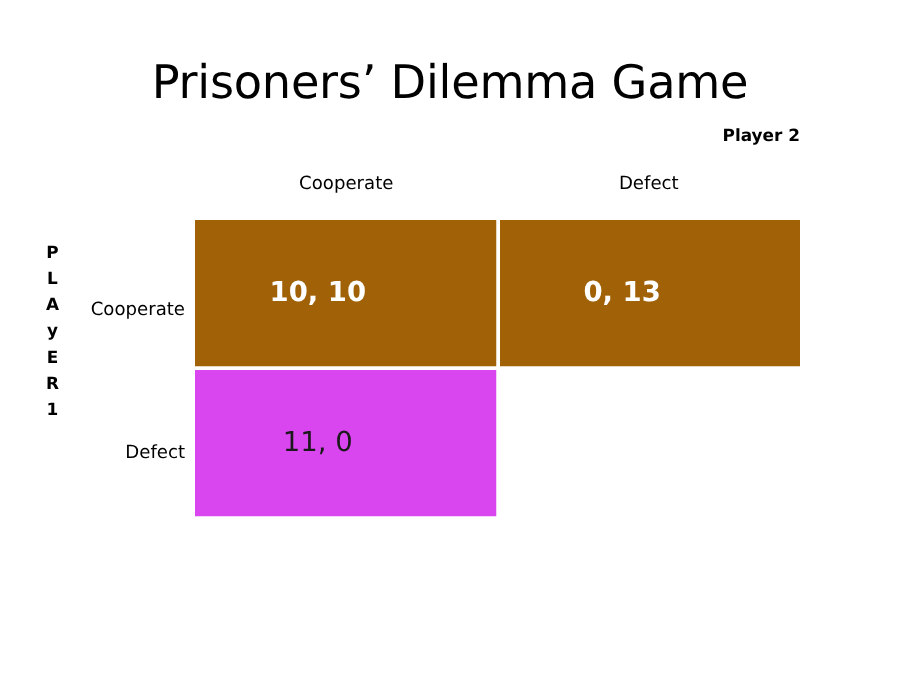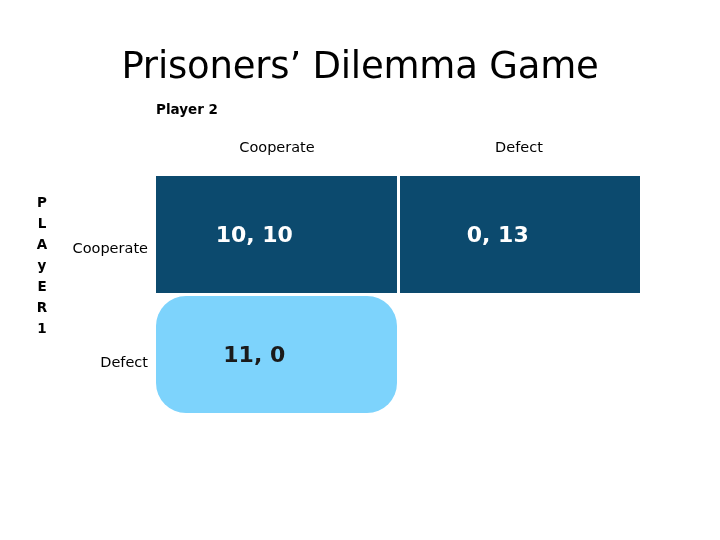--- a/index.html
+++ b/index.html
@@ -35,21 +35,21 @@
     letter-spacing: -0.2px;
     white-space: nowrap;
   }
 
   
   .player2-label {
     position: absolute;
     left: 156px;
     top: 101px;
     width: 484px;
-    text-align: left;
+    text-align: right;
     font-size: 13.5px;
     font-weight: bold;
     color: #000000;
   }
 
   
   .col-head {
     position: absolute;
     top: 139px;
     font-size: 14.5px;
@@ -105,29 +105,28 @@
   .cell {
     display: flex;
     align-items: center;
     justify-content: center;
     font-size: 22px;
     line-height: 1;
   }
   .cell .payoff { display: block; }
 
   .cell.blue {
-    background: #0c4a6e;
+    background: #a16207;
     color: #ffffff;
     font-weight: bold;
   }
   .cell.light {
-    background: #7dd3fc;
+    background: #d946ef;
     color: #1a1a1a;
-    font-weight: 700;
-    border-radius: 30px;
+    font-weight: 400;
   }
   
   .cell.blue  .payoff { transform: translateX(-22px); }
   .cell.light .payoff { transform: translateX(-22px); }
 </style>
 </head>
 <body>
 
 <div class="slide">
 

